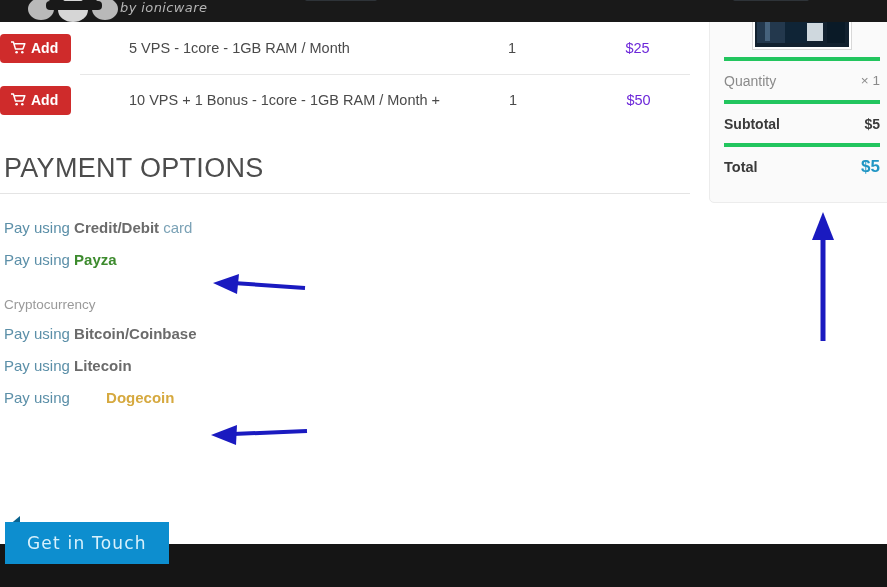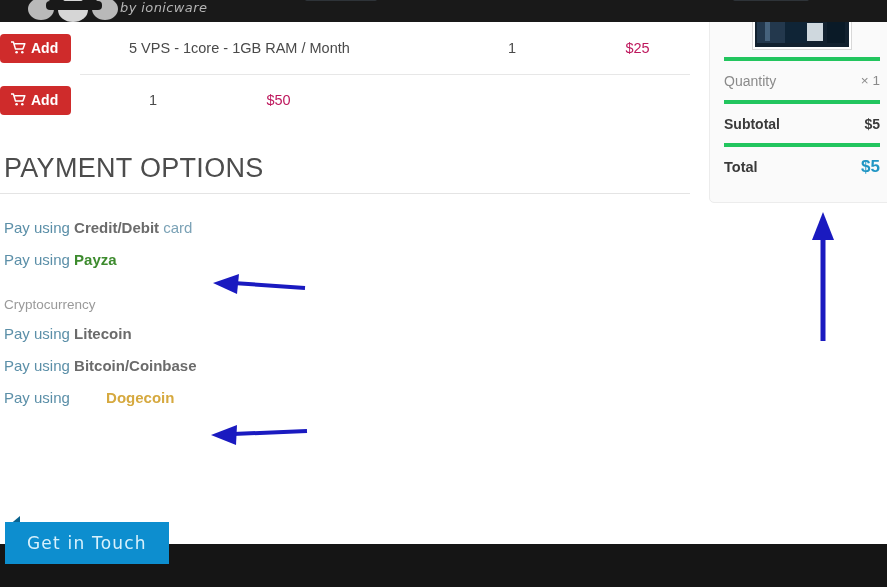--- a/index.html
+++ b/index.html
@@ -128,21 +128,21 @@
   .cell-qty {
     flex: 0 0 110px;
     text-align: center;
     font-size: 14.5px;
     color: #4a4a4a;
   }
   .cell-price {
     flex: 0 0 105px;
     text-align: center;
     font-size: 14.5px;
-    color: #be185d;
+    color: #6d28d9;
   }
 
   
   .payment-section {
     margin-top: 27px;
     width: 690px;
   }
   .section-title {
     font-size: 27px;
     font-weight: 400;
@@ -317,20 +317,21 @@
           <span class="cart-icon">
             <svg width="15" height="13" viewBox="0 0 15 13" aria-hidden="true">
               <path d="M0 1 h2.4 l2.1 7.1 h7.4 l1.9 -5.3 h-9.6" fill="none" stroke="#ffffff" stroke-width="1.5" stroke-linejoin="round" stroke-linecap="round"></path>
               <circle cx="5.6" cy="11.2" r="1.3" fill="#ffffff"></circle>
               <circle cx="11.3" cy="11.2" r="1.3" fill="#ffffff"></circle>
             </svg>
           </span>
           <span>Add</span>
         </button>
       </div>
+      <div class="cell-desc">10 VPS + 1 Bonus - 1core - 1GB RAM / Month +</div>
       <div class="cell-qty">1</div>
       <div class="cell-price">$50</div>
     </div>
 
   </div>
 
   <div class="payment-section">
     <h2 class="section-title">PAYMENT OPTIONS</h2>
     <div class="section-rule"></div>
 
@@ -339,25 +340,25 @@
     </a>
 
 
     <a class="pay-link" href="#">
       <span>Pay using </span><span class="brand" style="color: rgb(61, 139, 46);">Payza</span><span class="tail"></span>
     </a>
 
     <div class="crypto-label">Cryptocurrency</div>
 
     <a class="pay-link" href="#">
+      <span>Pay using </span><span class="brand" style="color: rgb(107, 107, 107);">Bitcoin/Coinbase</span><span class="tail"></span>
+    </a>
+
+    <a class="pay-link" href="#">
       <span>Pay using </span><span class="brand" style="color: rgb(107, 107, 107);">Litecoin</span><span class="tail"></span>
-    </a>
-
-    <a class="pay-link" href="#">
-      <span>Pay using </span><span class="brand" style="color: rgb(107, 107, 107);">Bitcoin/Coinbase</span><span class="tail"></span>
     </a>
 
     <a class="pay-link" href="#">
       <span>Pay using </span><span class="brand" style="color: rgb(214, 169, 63); margin-left: 32px;">Dogecoin</span><span class="tail"></span>
     </a>
   </div>
 </div>
 
 <div class="summary">
   <div class="summary-thumb-row">

